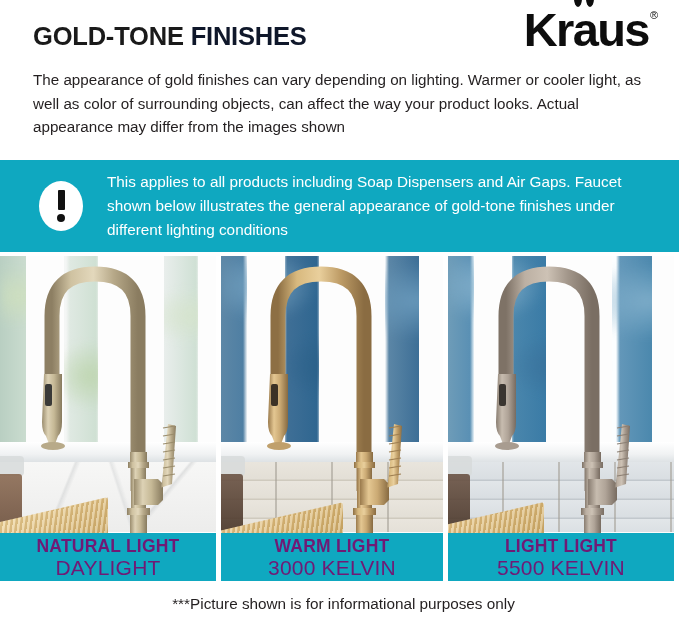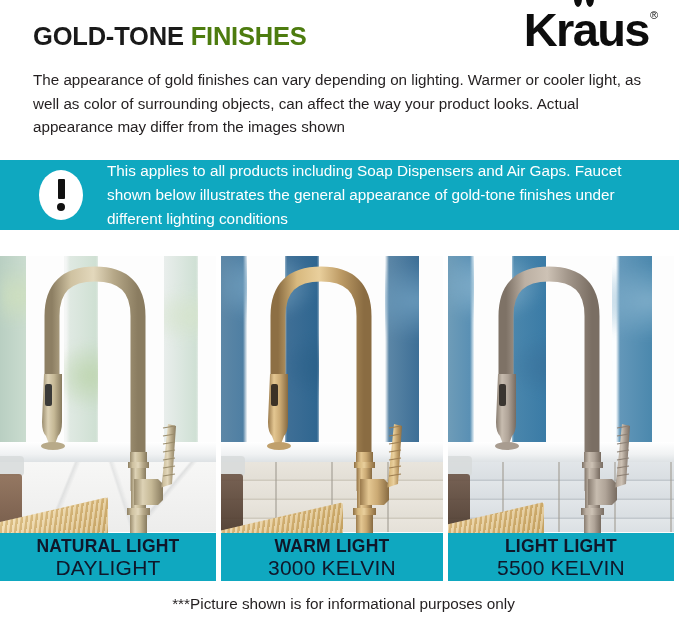--- a/index.html
+++ b/index.html
@@ -12,21 +12,21 @@
   .page { position: relative; width: 679px; height: 629px; background: #fff; }
 
   
   .header { position: relative; height: 160px; padding: 0; }
   .title {
     position: absolute; left: 33px; top: 22px;
     font-size: 25.5px; font-weight: bold; letter-spacing: -0.2px;
     white-space: nowrap;
   }
   .title .t-dark { color: #1a1a1a; text-align: center; }
-  .title .t-teal { color: #4d7c0f; }
+  .title .t-teal { color: #0f172a; }
 
   .logo {
     position: absolute; right: 22px; top: 6px;
     font-size: 47px; font-weight: bold; color: #0d0d0d;
     letter-spacing: -1.6px; line-height: 1; white-space: nowrap;
   }
   .logo .umlaut-wrap { position: relative; display: inline-block; }
   .logo .drop {
     position: absolute; top: -12px; width: 8px; height: 13px;
     background: #0d0d0d;
@@ -40,21 +40,21 @@
     font-weight: normal; position: relative; top: -10px; left: 1px;
   }
 
   .intro {
     position: absolute; left: 33px; top: 68px; width: 624px;
     font-size: 15.2px; line-height: 23.5px; color: #231f20;
   }
 
   
   .notice {
-    position: absolute; left: 0; top: 160px; width: 679px; height: 70px;
+    position: absolute; left: 0; top: 160px; width: 679px; height: 92px;
     background: #0fa8c0;
     display: flex; align-items: center;
   }
   .notice-icon {
     flex: 0 0 auto; width: 44px; height: 50px; margin-left: 39px;
     background: #ffffff; border-radius: 50%;
     display: flex; flex-direction: column;
     align-items: center; justify-content: center;
   }
   .notice-icon .bar {
@@ -211,21 +211,21 @@
   
   .faucet { position: absolute; left: 0; top: 0; width: 100%; height: 100%; }
   .faucet svg { position: absolute; left: 0; top: 0; }
 
   
   .labels {
     position: absolute; left: 0; top: 533px; width: 679px; height: 48px;
     display: flex;
   }
   .label-band {
-    background: #0fa8c0; color: #0f172a; text-align: center;
+    background: #0fa8c0; color: #701a75; text-align: center;
     display: flex; flex-direction: column; align-items: center; justify-content: center;
     padding-top: 1px;
   }
   .label-band + .label-band { margin-left: 5px; justify-content: center; }
   .label-band.p1 { width: 216px; }
   .label-band.p2 { width: 222px; }
   .label-band.p3 { width: 226px; }
   .label-main { font-size: 17.5px; font-weight: bold; letter-spacing: .2px; line-height: 21px; }
   .label-sub  { font-size: 21px; font-weight: normal; letter-spacing: .2px; line-height: 22px; }
 

